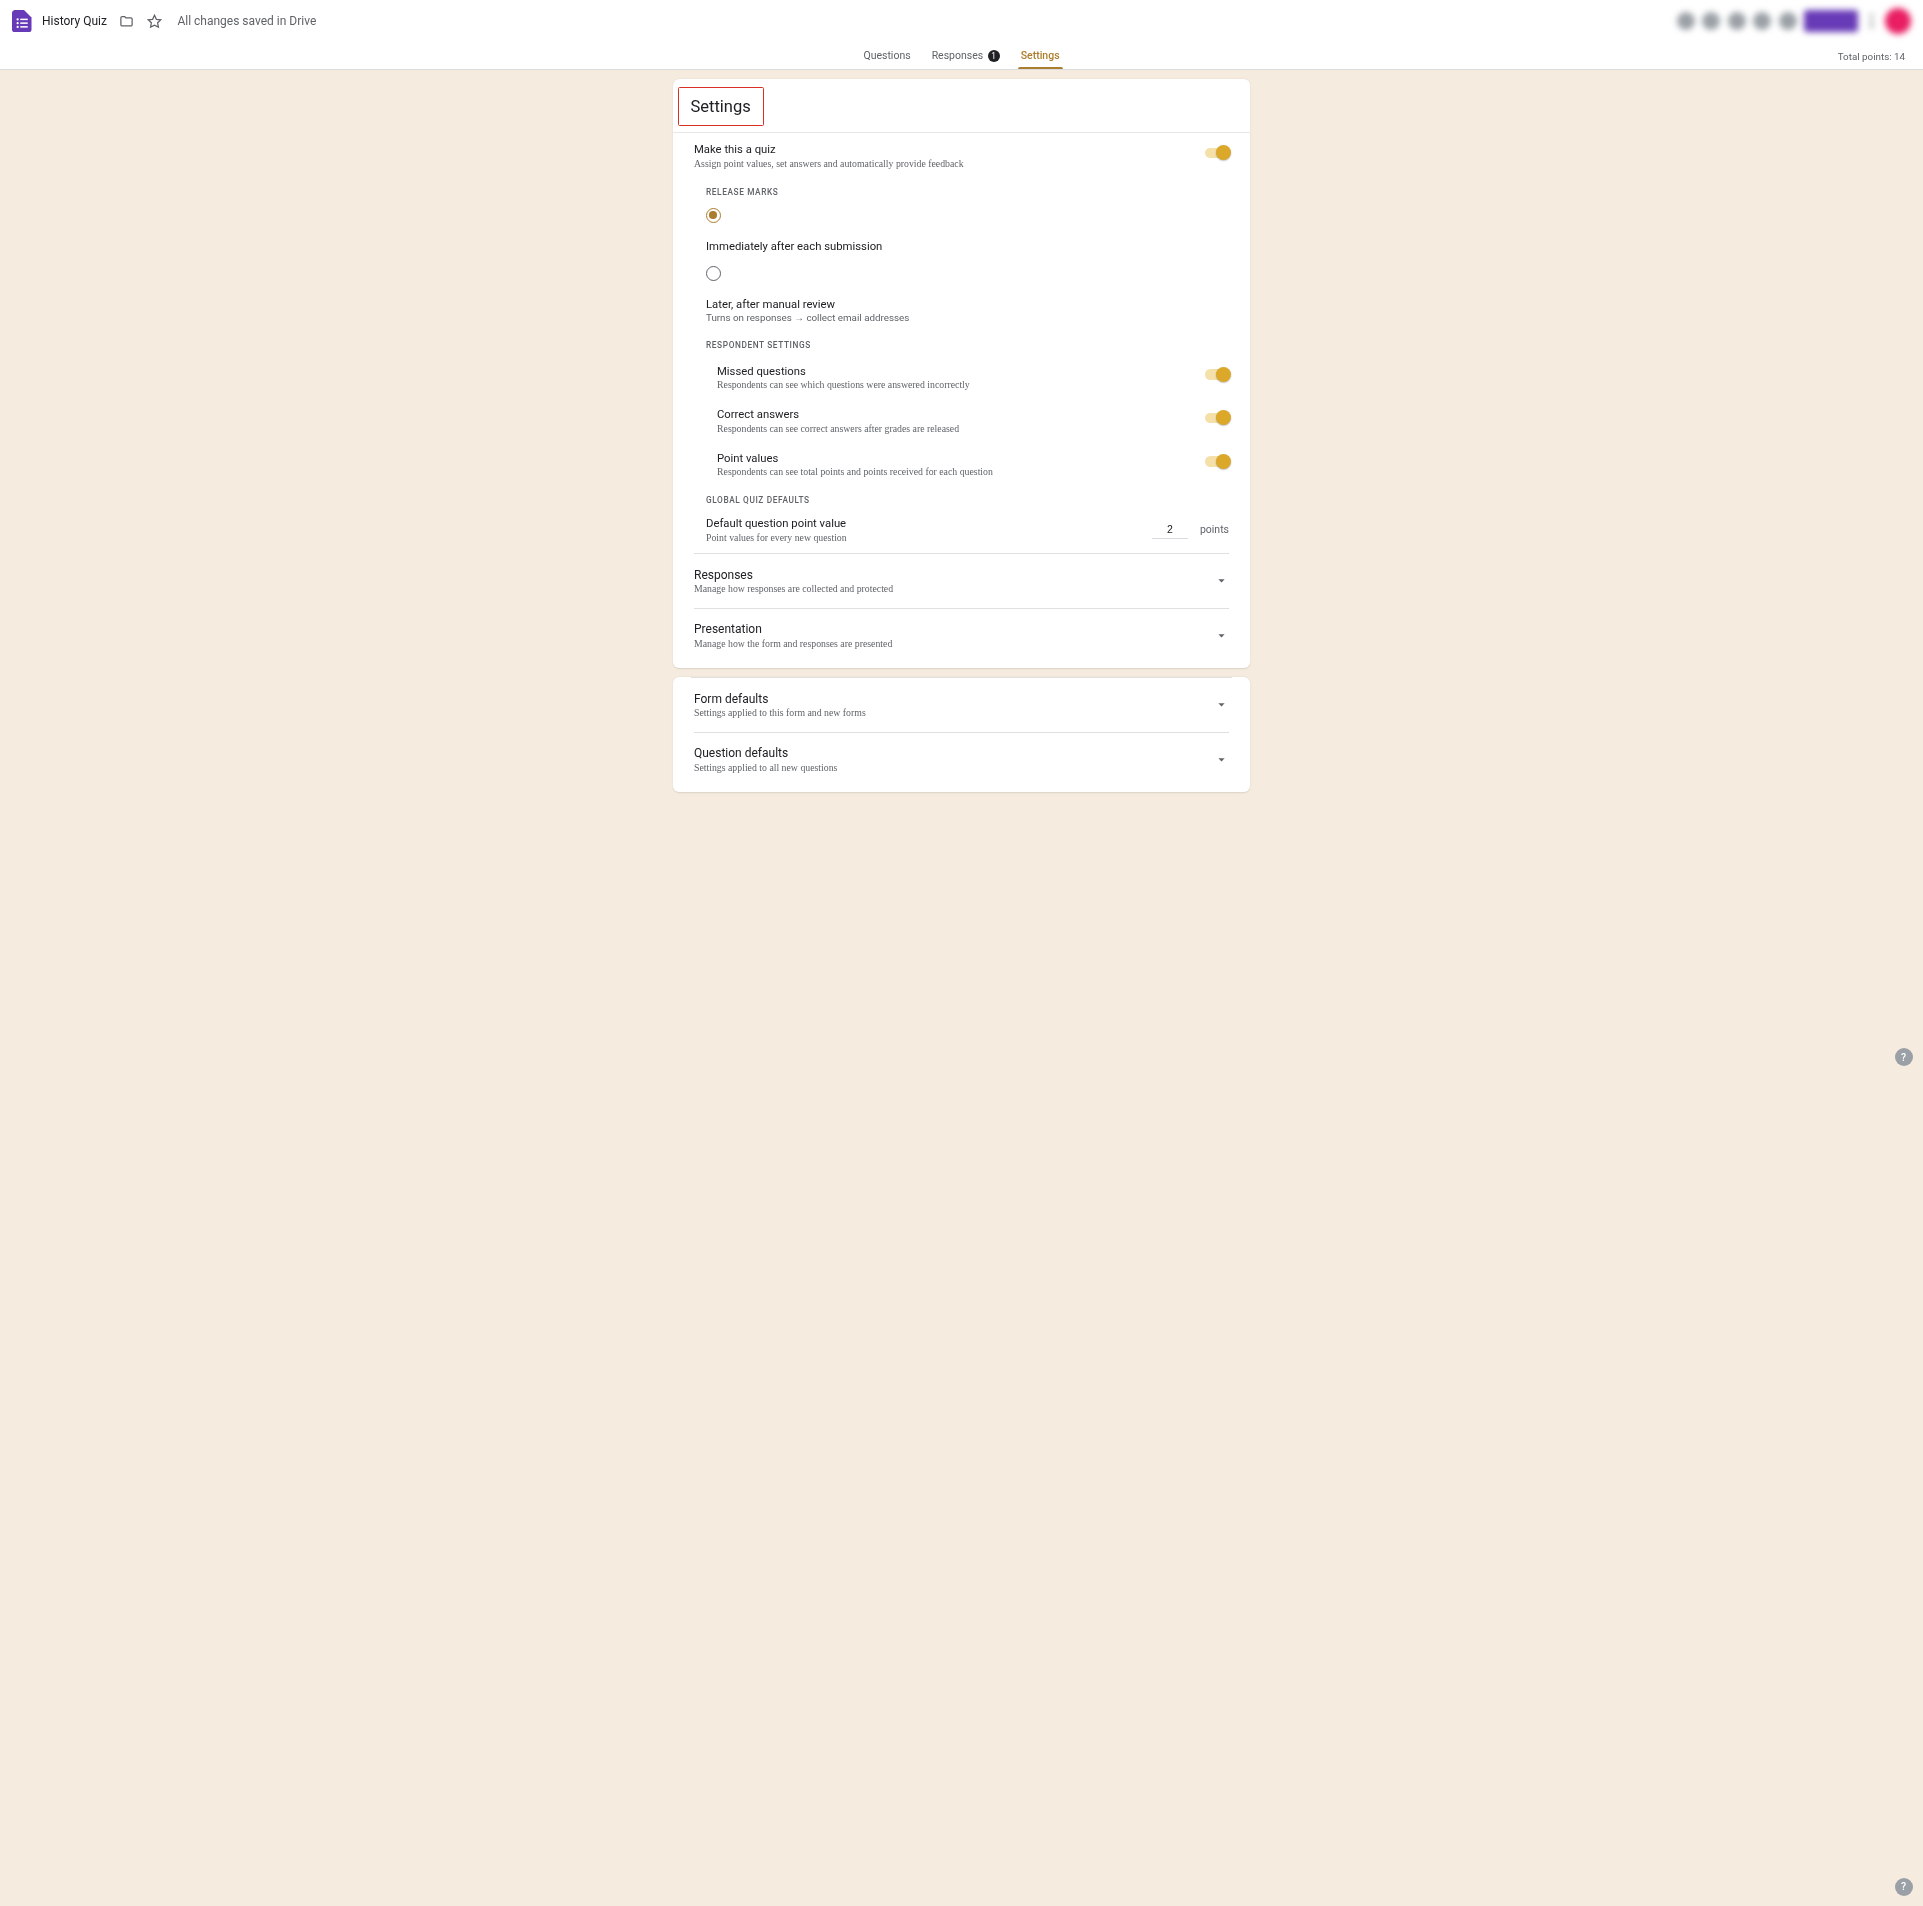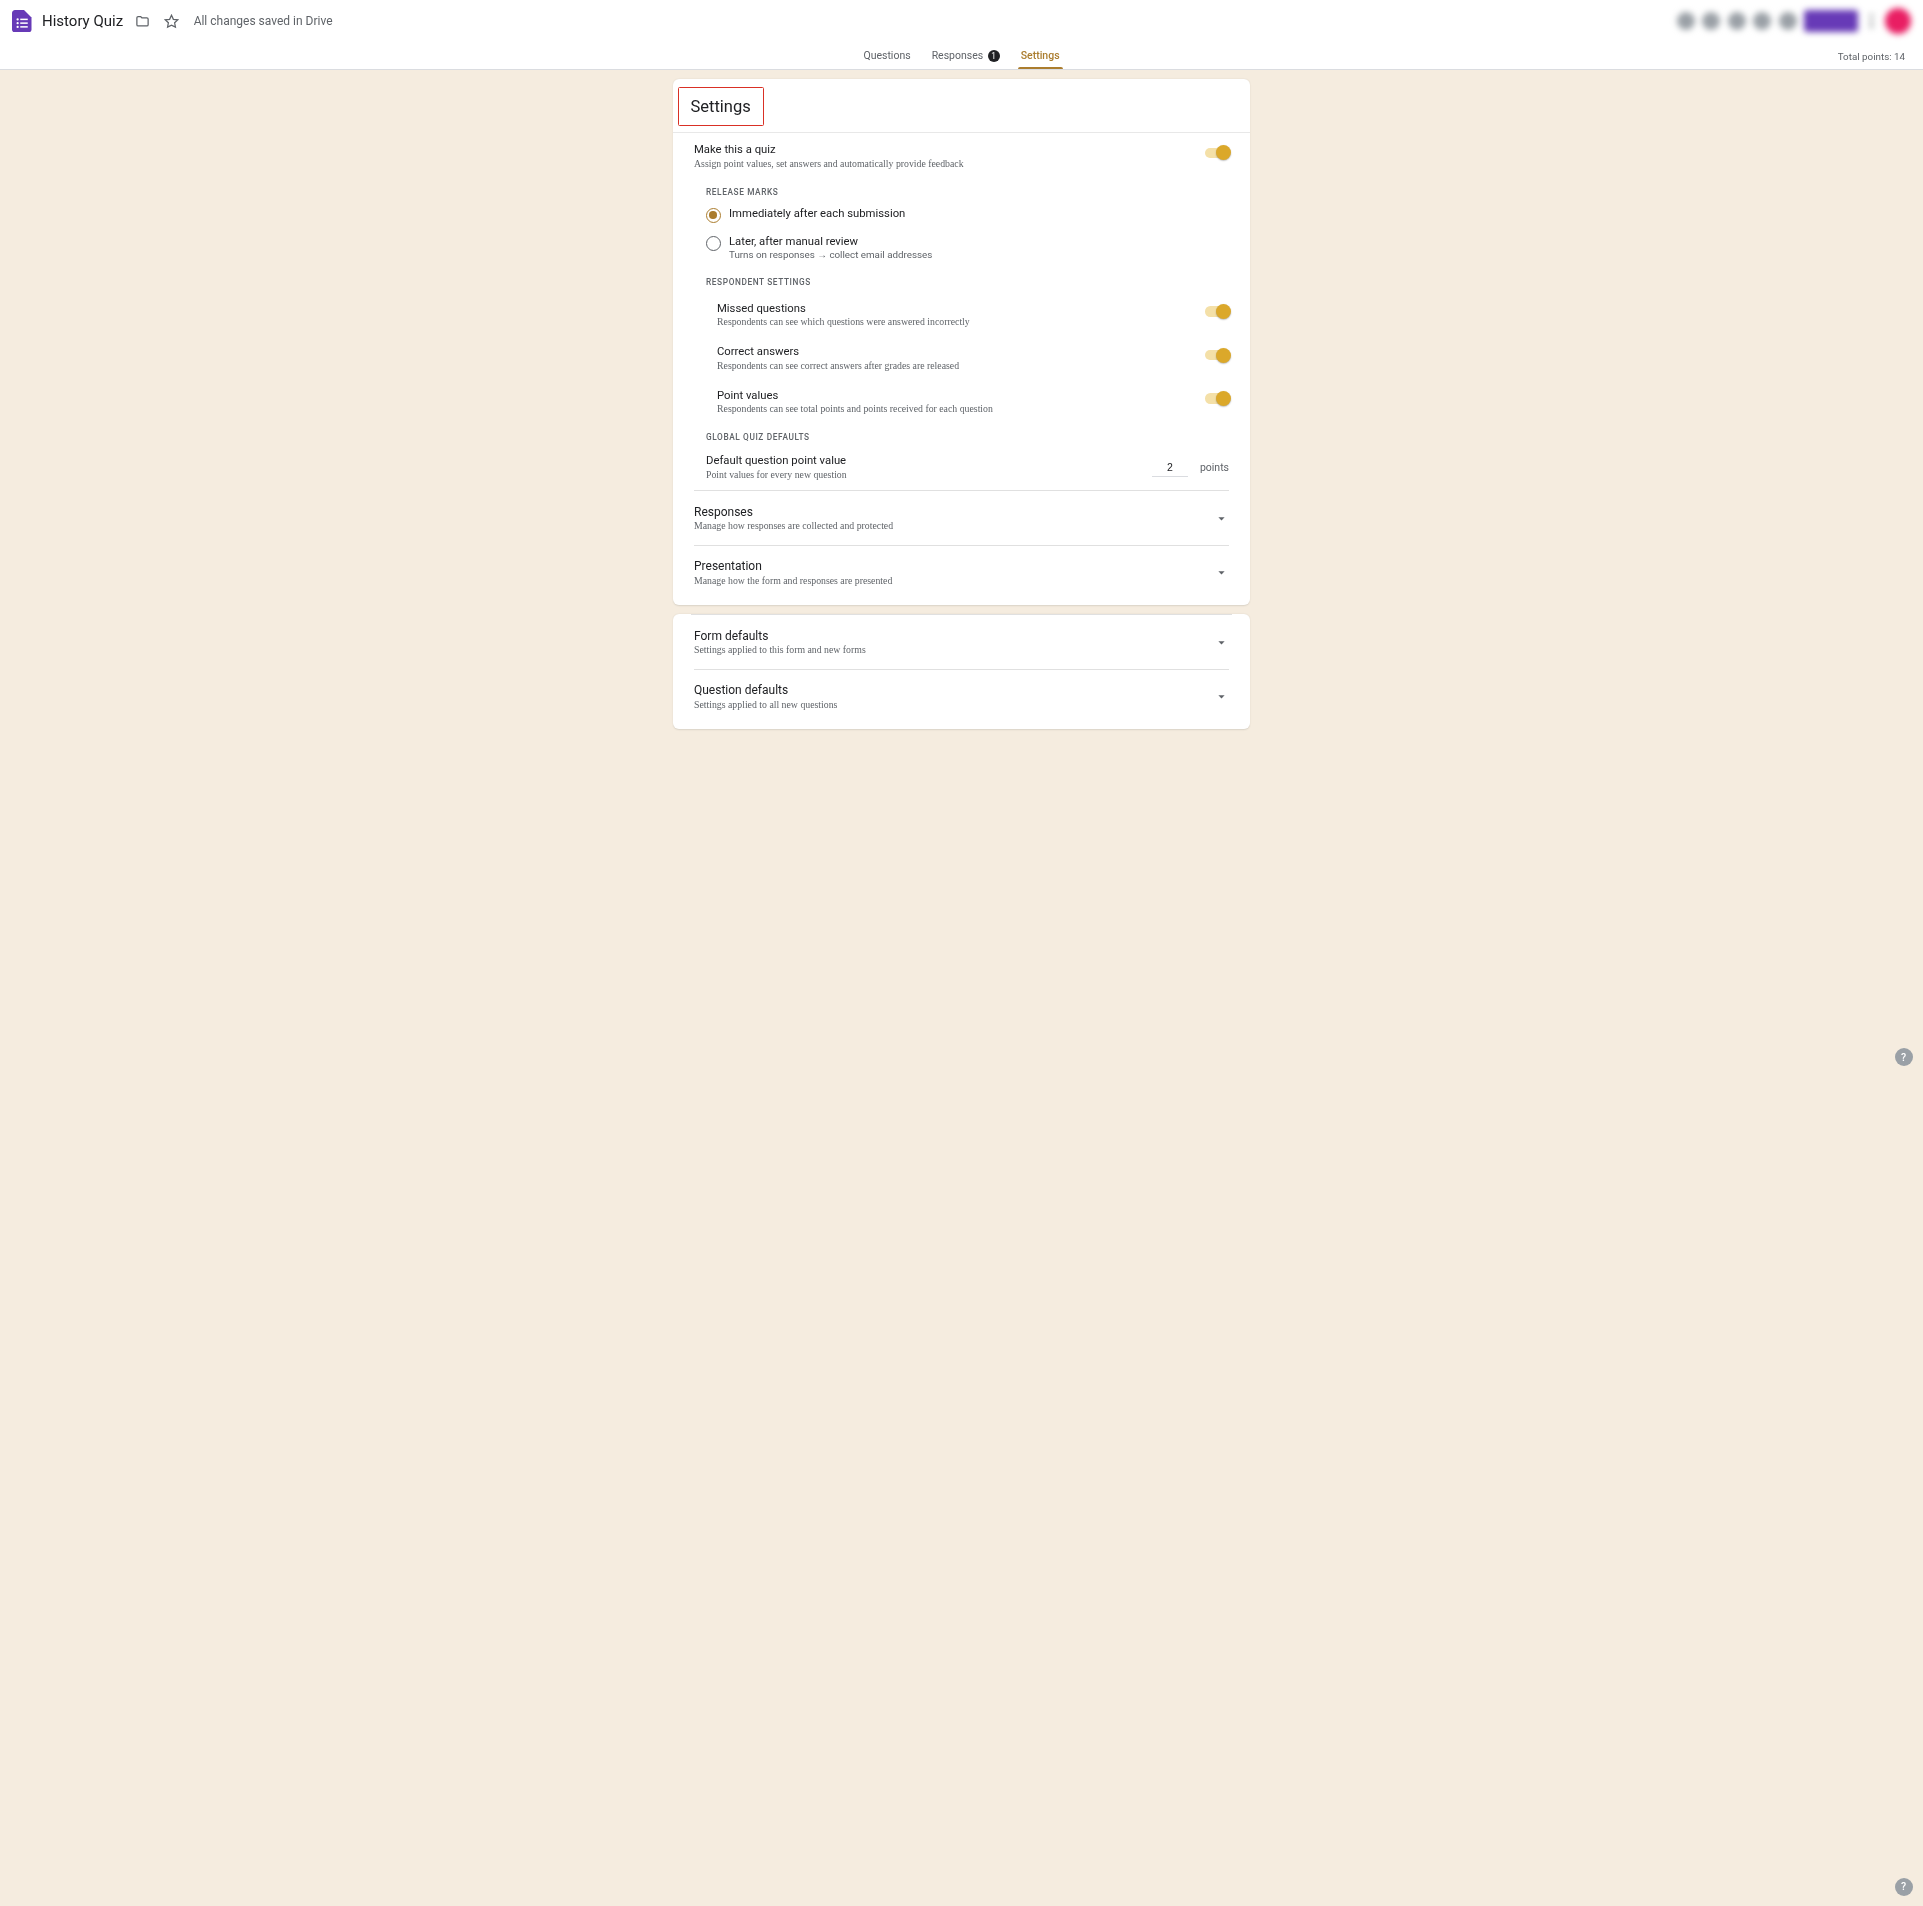--- a/index.html
+++ b/index.html
@@ -25,21 +25,21 @@
     height: 42px;
   }
   .forms-logo {
     width: 19.5px; height: 22.5px; flex-shrink: 0;
     border-radius: 2.3px;
     position: relative;
     display: flex; align-items: center; justify-content: center;
   }
   .forms-logo svg { width: 19.5px; height: 22.5px; }
   .doc-title {
-    font-size: 15px;
+    font-size: 12px;
     color: #202124;
   }
   .folder-btn, .star-btn {
     width: 18px; height: 18px;
     display: flex; align-items: center; justify-content: center;
     color: #5f6368; cursor: pointer;
     border-radius: 50%;
   }
   .save-status {
     font-size: 12px;
@@ -172,21 +172,21 @@
   .toggle::after {
     content: ""; position: absolute; top: -2.3px; right: -2.3px;
     width: 15px; height: 15px; border-radius: 50%;
     background: #dba82a;
     box-shadow: 0 0.8px 1.5px rgba(0,0,0,.3);
   }
 
   
   .radio-row {
     display: flex; align-items: flex-start;
-    padding: 6px 21px 6px 33px; gap: 8px; cursor: pointer;
+    padding: 6px 21px 6px 33px; gap: 17px; cursor: pointer; flex-direction: column;
   }
   .radio {
     width: 15px; height: 15px; border-radius: 50%;
     border: 1.5px solid #5f6368; flex-shrink: 0; margin-top: 0.8px;
     position: relative;
   }
   .radio.checked { border-color: #ab7d2e; }
   .radio.checked::after {
     content: ""; position: absolute; top: 2.3px; left: 2.3px;
     width: 7.5px; height: 7.5px; border-radius: 50%; background: #ab7d2e;

